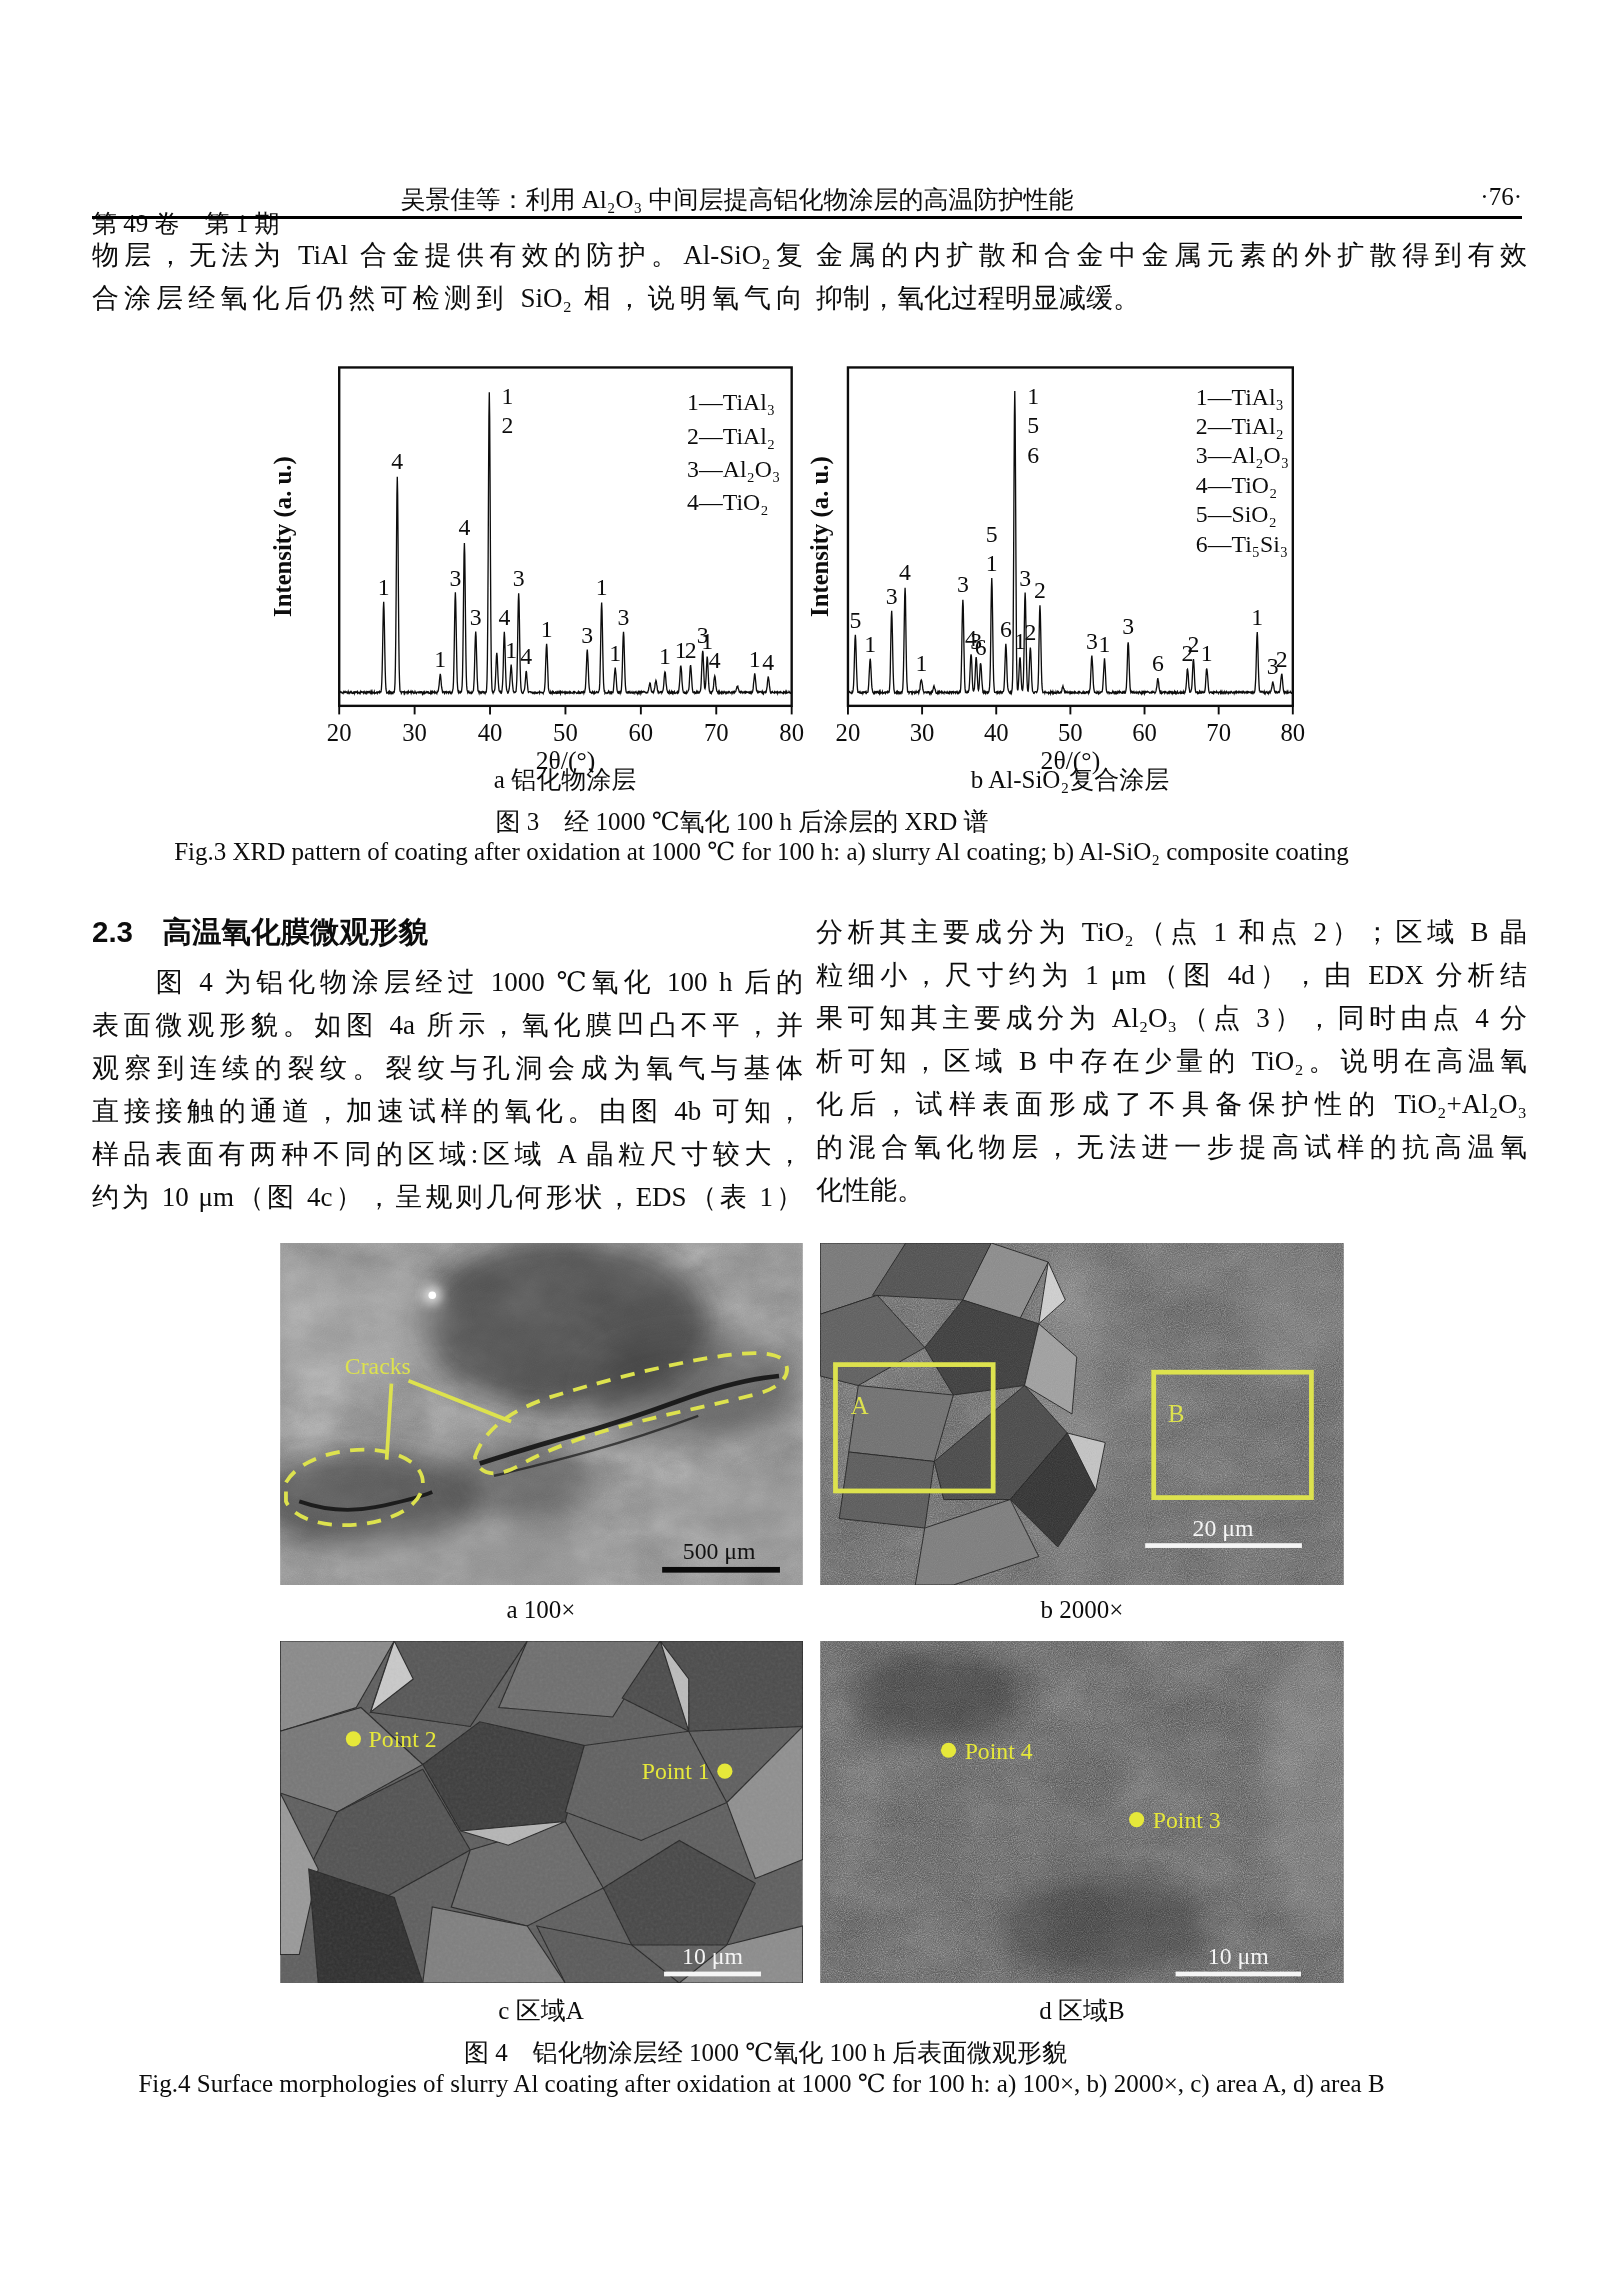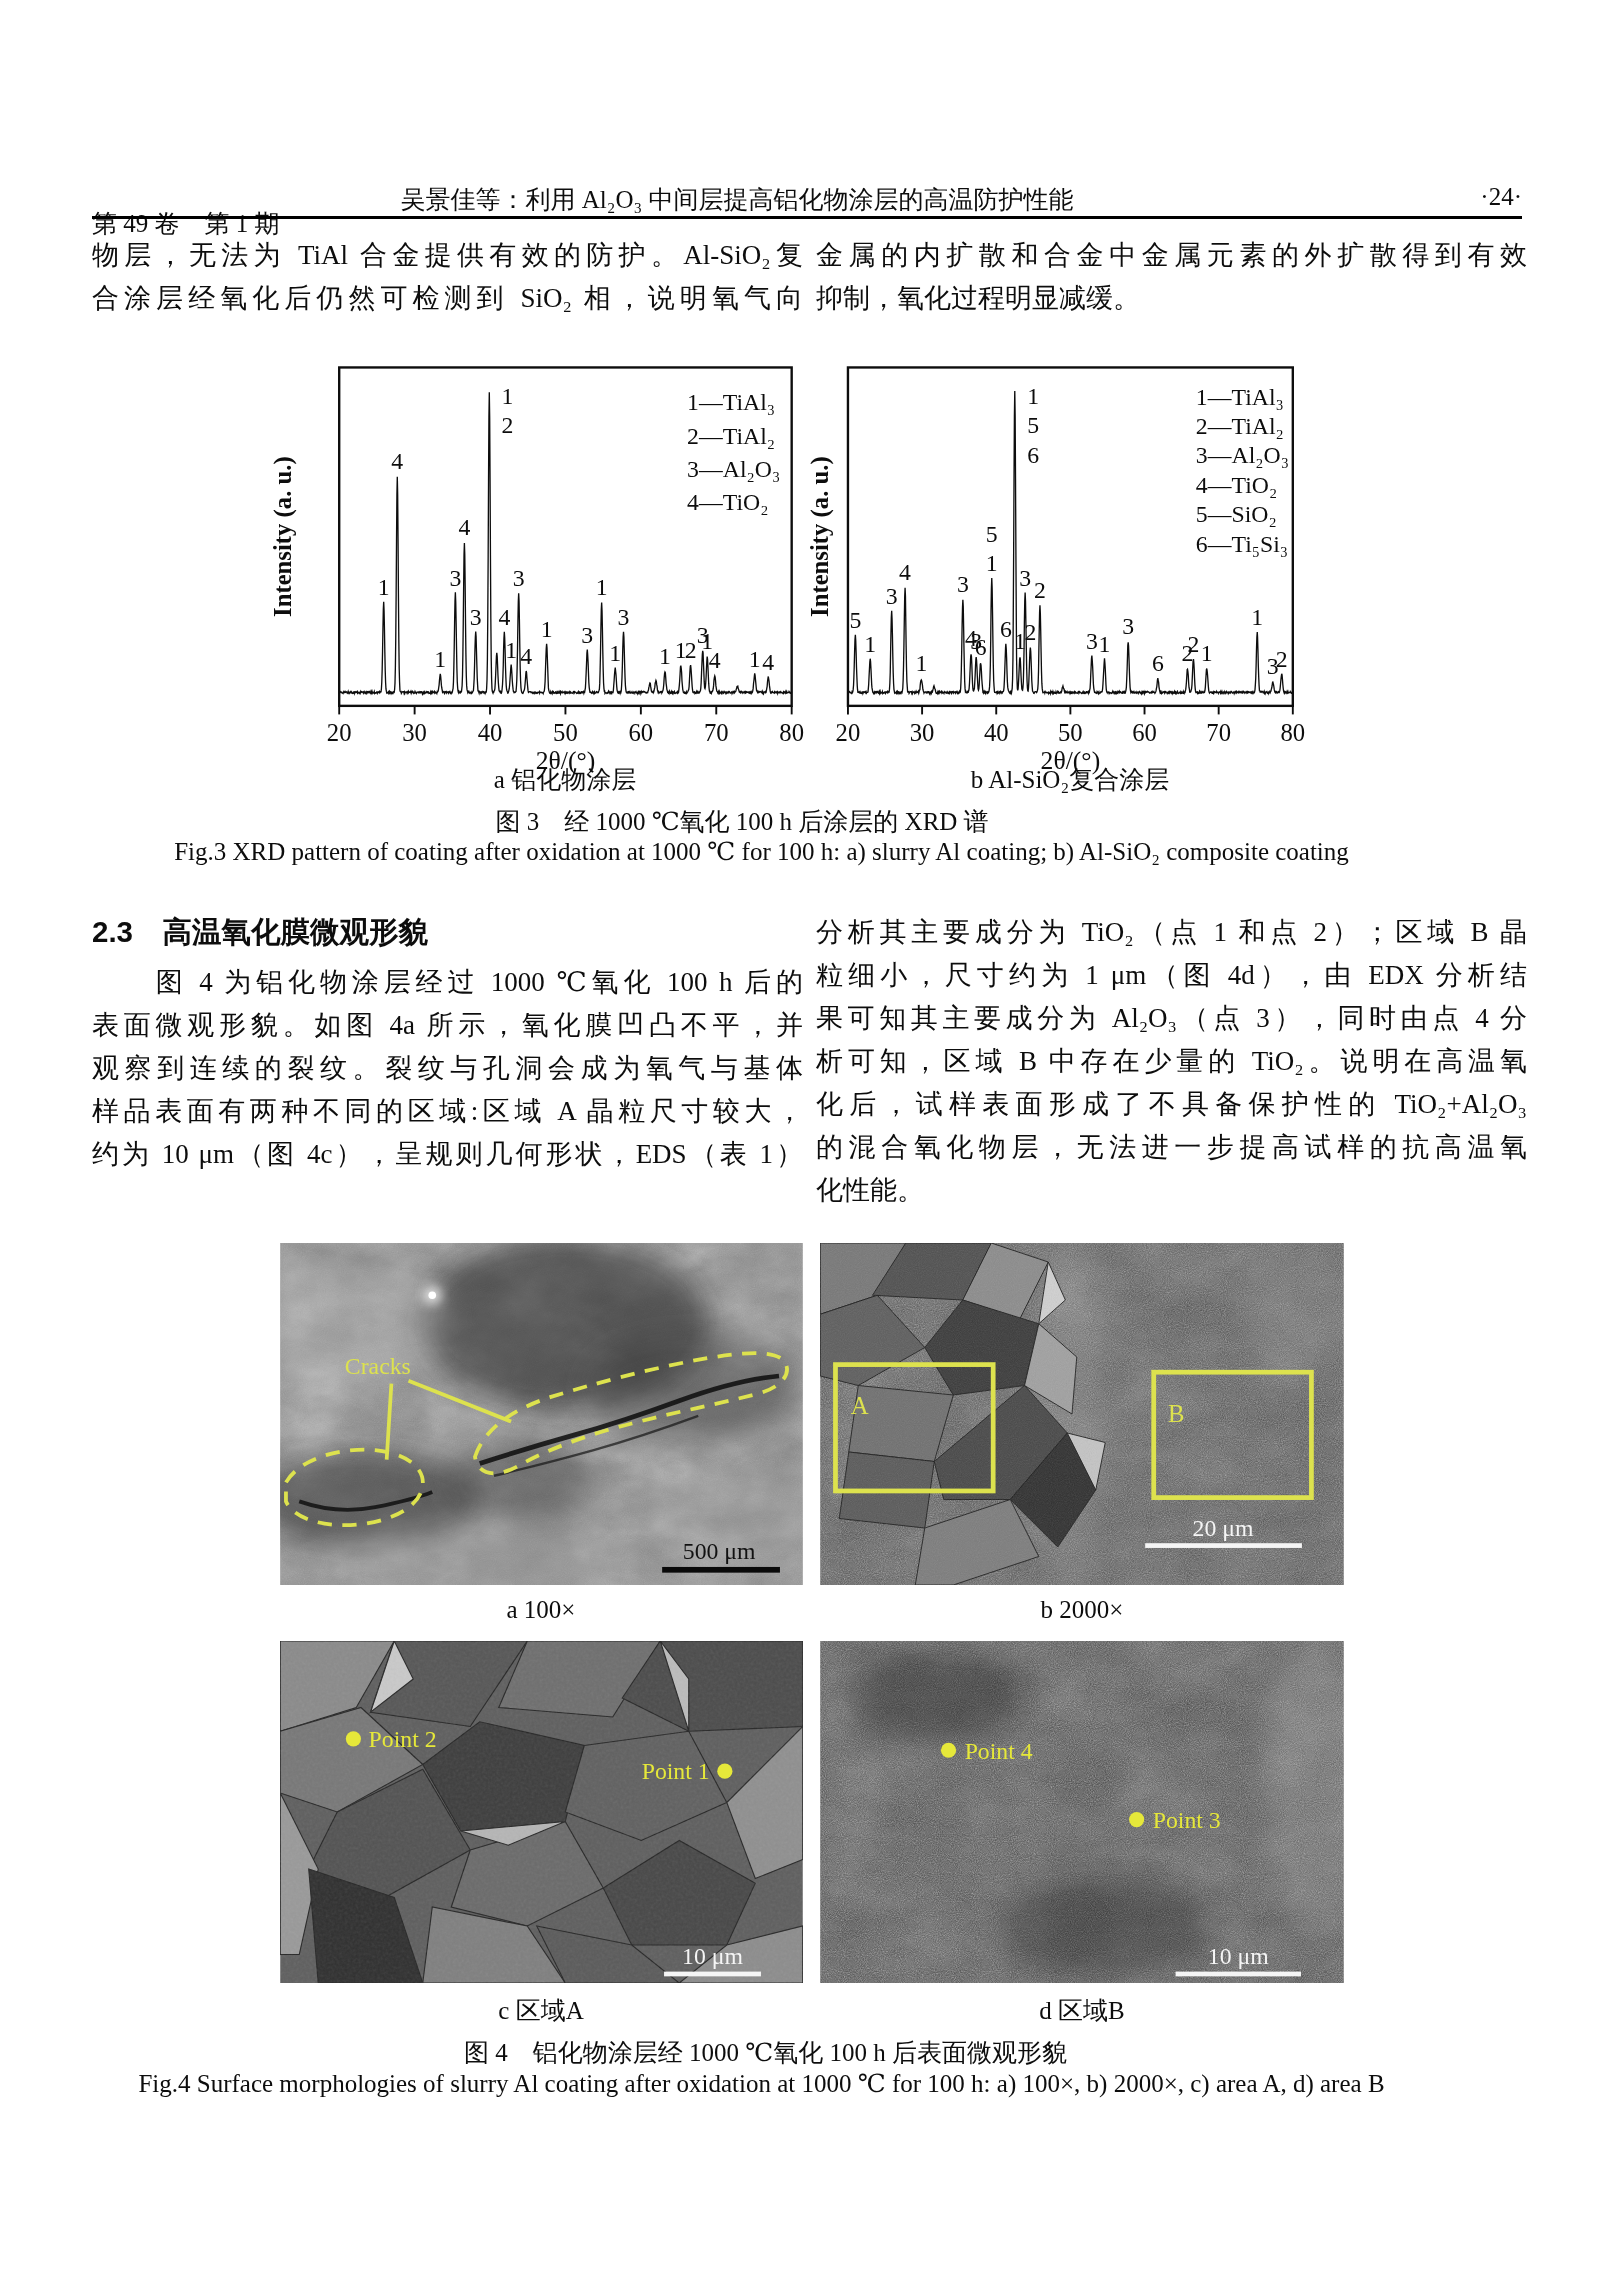--- a/index.html
+++ b/index.html
@@ -17,21 +17,21 @@
   svg text{font-family:"Liberation Serif","DejaVu Serif",serif;}
   .sem{position:absolute;display:block;}
 </style>
 </head>
 <body>
 
 <div class="pg">
 
   <div class="abs hdr" style="left:92px;top:183px;margin-top:24px;">第 49 卷　第 1 期</div>
   <div class="abs hdr" style="left:333px;top:183px;width:808px;text-align:center;">吴景佳等：利用 Al₂O₃ 中间层提高铝化物涂层的高温防护性能</div>
-  <div class="abs hdr" style="left:1417px;top:183px;width:105px;text-align:right;">·24·</div>
+  <div class="abs hdr" style="left:1417px;top:183px;width:105px;text-align:right;">·76·</div>
   <div class="abs rule" style="left:92px;top:216px;width:1430px;height:2.9px;"></div>
 
   <div class="abs col" style="left:92px;top:234px;width:711px;">
       <div style="text-align-last: justify;">物层，无法为 TiAl 合金提供有效的防护。Al-SiO₂复</div>
       <div style="text-align-last: justify;">合涂层经氧化后仍然可检测到 SiO₂ 相，说明氧气向</div>
     </div>
   <div class="abs col" style="left:816px;top:234px;width:711px;">
       <div style="text-align-last: justify;">金属的内扩散和合金中金属元素的外扩散得到有效</div>
       <div style="text-align-last: left;">抑制，氧化过程明显减缓。</div>
     </div>
@@ -144,20 +144,21 @@
   <div class="abs subcap" style="left:327px;top:763px;width:476px;">a 铝化物涂层</div>
   <div class="abs subcap" style="left:832px;top:763px;width:476px;">b Al-SiO₂复合涂层</div>
   <div class="abs cap" style="left:76px;top:805px;width:1332px;">图 3　经 1000 ℃氧化 100 h 后涂层的 XRD 谱</div>
   <div class="abs cap" style="left:48px;top:837px;width:1427px;">Fig.3 XRD pattern of coating after oxidation at 1000 ℃ for 100 h: a) slurry Al coating; b) Al-SiO₂ composite coating</div>
 
   <div class="abs sec-h" style="left:92px;top:913px;">2.3　高温氧化膜微观形貌</div>
   <div class="abs col" style="left:92px;top:961px;width:711px;">
       <div style="text-align-last: justify;">　　图 4 为铝化物涂层经过 1000 ℃氧化 100 h 后的</div>
       <div style="text-align-last: justify;">表面微观形貌。如图 4a 所示，氧化膜凹凸不平，并</div>
       <div style="text-align-last: justify;">观察到连续的裂纹。裂纹与孔洞会成为氧气与基体</div>
+      <div style="text-align-last: justify;">直接接触的通道，加速试样的氧化。由图 4b 可知，</div>
       <div style="text-align-last: justify;">样品表面有两种不同的区域:区域 A 晶粒尺寸较大，</div>
       <div style="text-align-last: justify;">约为 10 μm（图 4c），呈规则几何形状，EDS（表 1）</div>
     </div>
   <div class="abs col" style="left:816px;top:911px;width:711px;">
       <div style="text-align-last: justify;">分析其主要成分为 TiO₂（点 1 和点 2）；区域 B 晶</div>
       <div style="text-align-last: justify;">粒细小，尺寸约为 1 μm（图 4d），由 EDX 分析结</div>
       <div style="text-align-last: justify;">果可知其主要成分为 Al₂O₃（点 3），同时由点 4 分</div>
       <div style="text-align-last: justify;">析可知，区域 B 中存在少量的 TiO₂。说明在高温氧</div>
       <div style="text-align-last: justify;">化后，试样表面形成了不具备保护性的 TiO₂+Al₂O₃</div>
       <div style="text-align-last: justify;">的混合氧化物层，无法进一步提高试样的抗高温氧</div>

